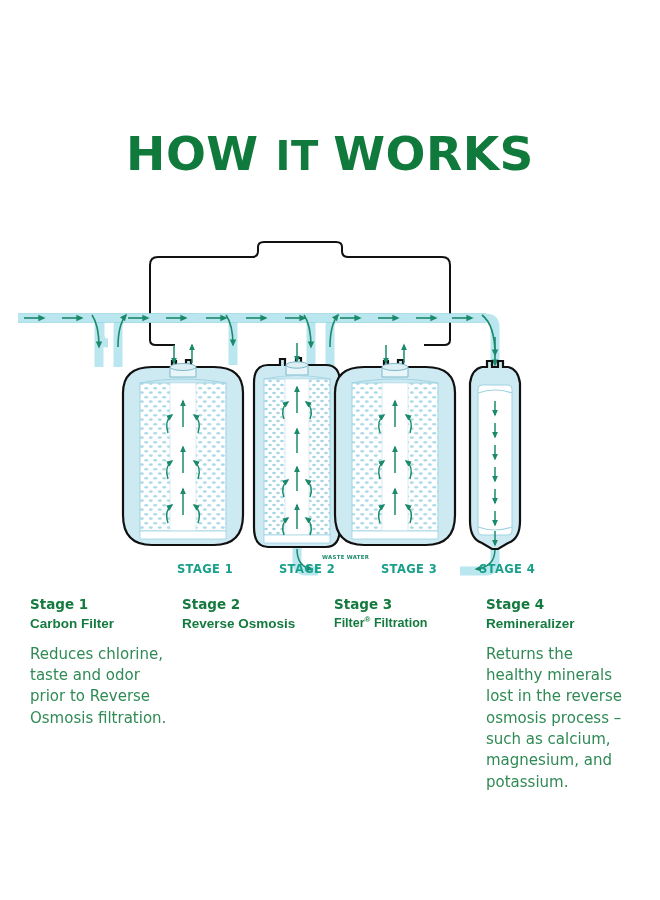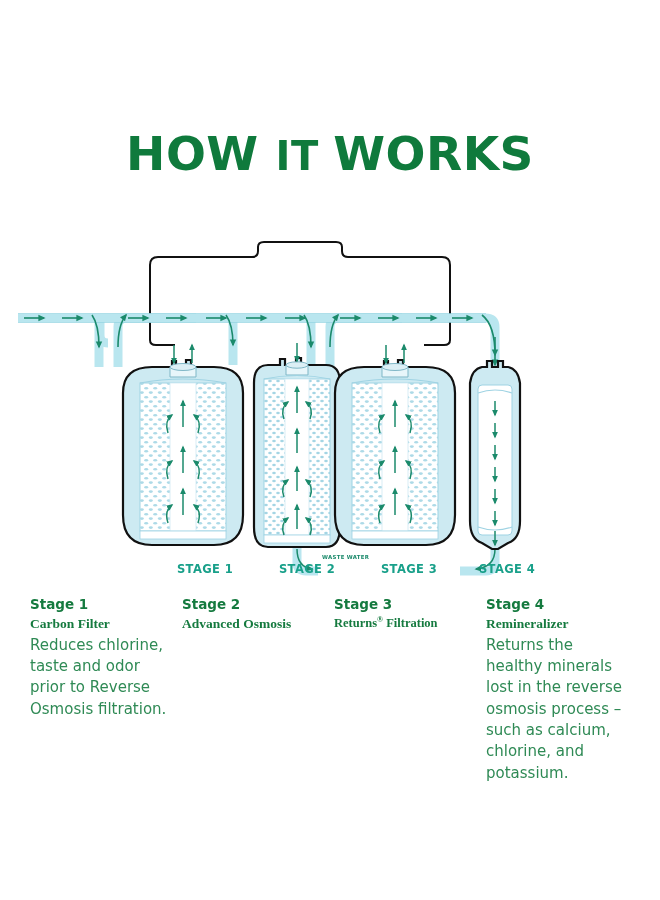--- a/index.html
+++ b/index.html
@@ -96,26 +96,26 @@
   }
   .col-stage {
     font-family: "DejaVu Sans", sans-serif;
     font-size: 13.5px;
     font-weight: 700;
     color: #157a3f;
     line-height: 1.25;
     margin-bottom: 3px;
   }
   .col-name {
-    font-family: Liberation Serif, serif;
+    font-family: Liberation Sans, sans-serif;
     font-size: 13.5px;
     font-weight: 700;
     color: #157a3f;
     line-height: 1.25;
-    margin-bottom: 2px;
+    margin-bottom: 11px;
     white-space: nowrap;
   }
   .col-name sup {
     font-size: 8px;
     vertical-align: super;
     line-height: 0;
   }
   .col-desc {
     font-family: "DejaVu Sans", sans-serif;
     font-size: 15px;
@@ -344,29 +344,29 @@
   <div class="columns">
 
     <div class="col col-1">
       <div class="col-stage">Stage 1</div>
       <div class="col-name">Carbon Filter</div>
       <div class="col-desc">Reduces chlorine, taste and odor prior to Reverse Osmosis filtration.</div>
     </div>
 
     <div class="col col-2">
       <div class="col-stage">Stage 2</div>
-      <div class="col-name">Advanced Osmosis</div>
+      <div class="col-name">Reverse Osmosis</div>
     </div>
 
     <div class="col col-3">
       <div class="col-stage">Stage 3</div>
-      <div class="col-name"><span>Returns</span><sup>®</sup><span> Filtration</span></div>
+      <div class="col-name"><span>Filter</span><sup>®</sup><span> Filtration</span></div>
     </div>
 
     <div class="col col-4">
       <div class="col-stage">Stage 4</div>
       <div class="col-name">Remineralizer</div>
-      <div class="col-desc">Returns the healthy minerals lost in the reverse osmosis process – such as calcium, chlorine, and potassium.</div>
+      <div class="col-desc">Returns the healthy minerals lost in the reverse osmosis process – such as calcium, magnesium, and potassium.</div>
     </div>
 
   </div>
 
 </div>
 
 </body></html>

